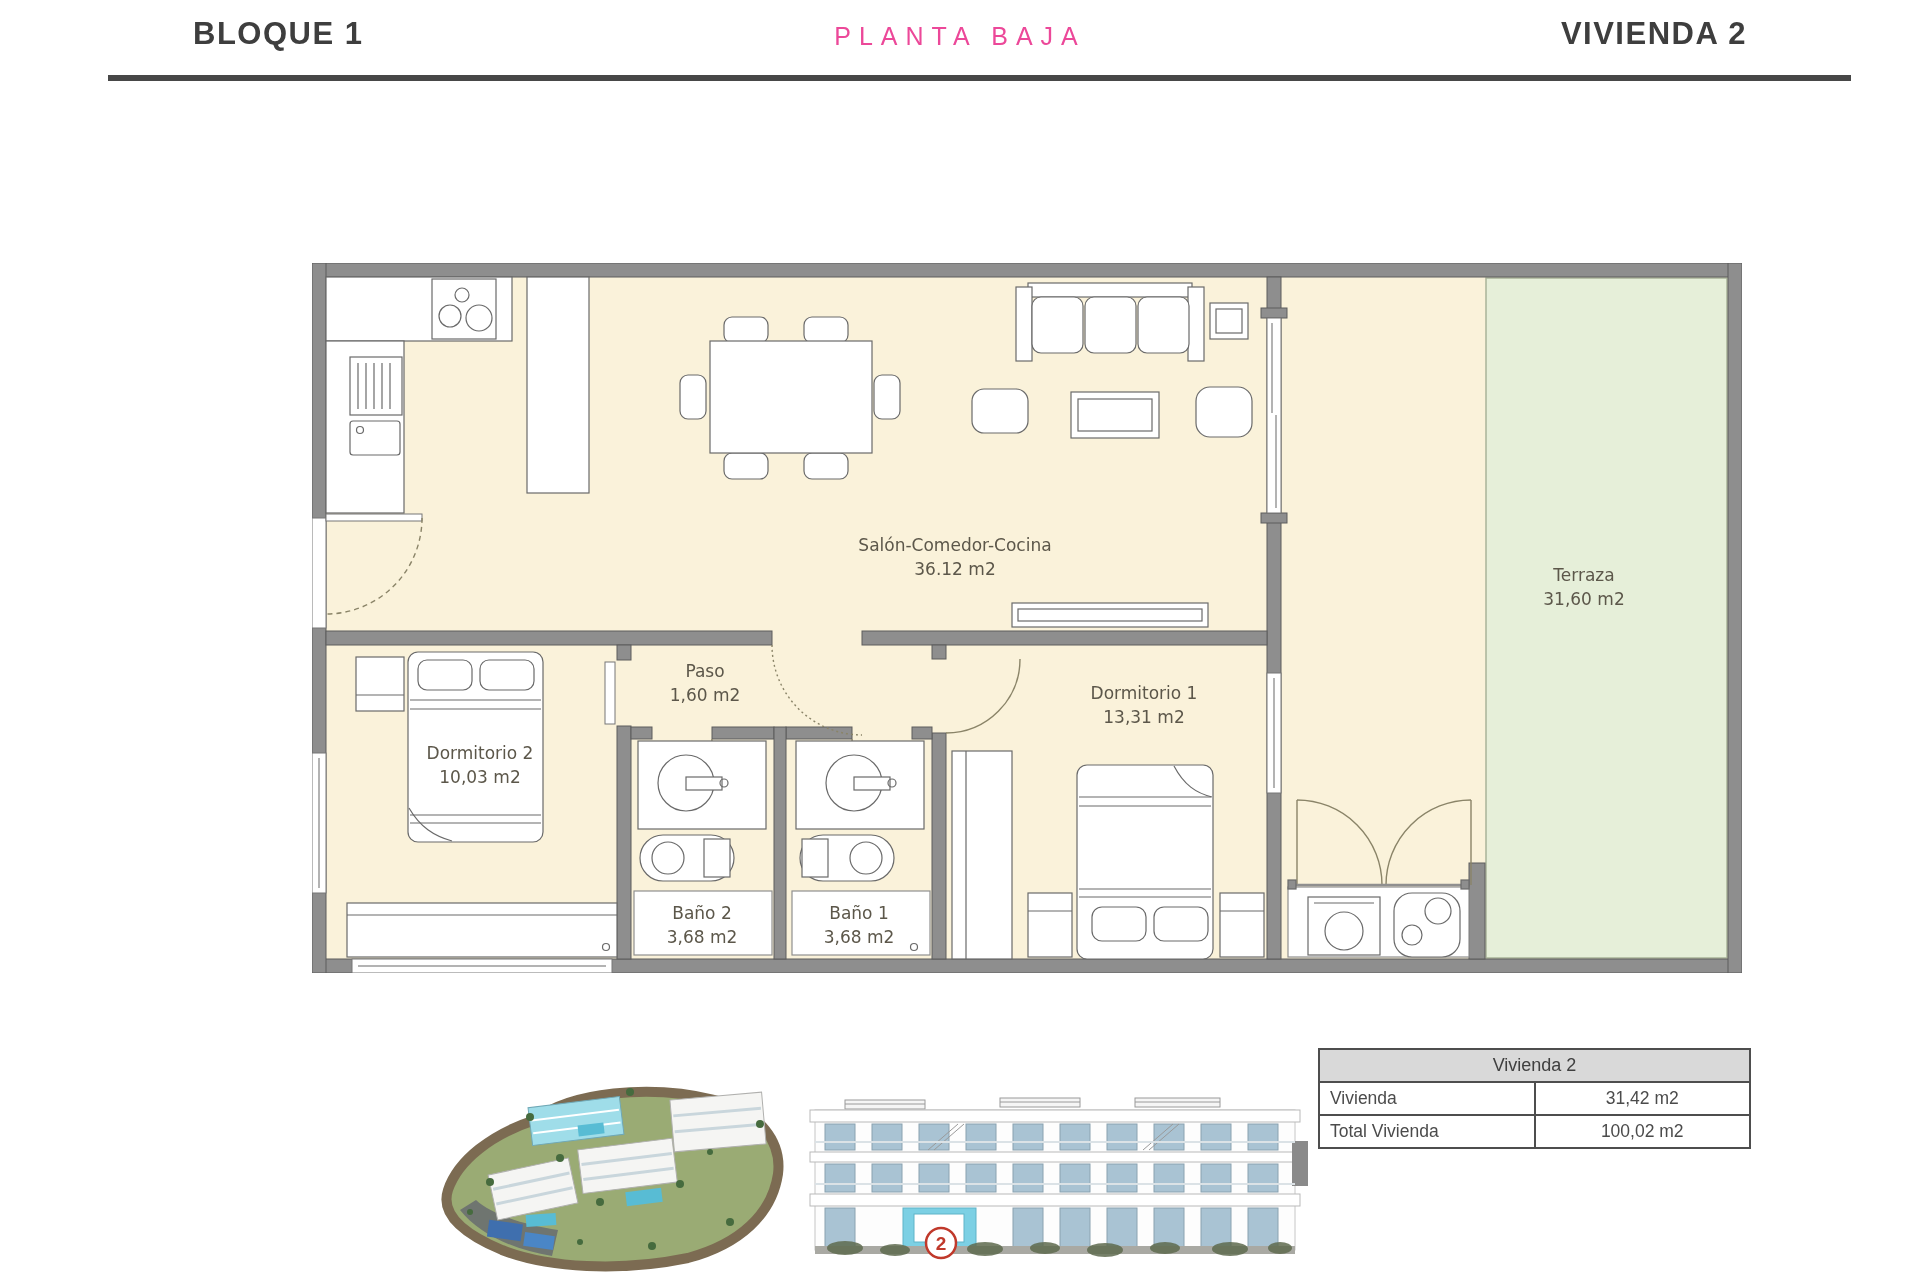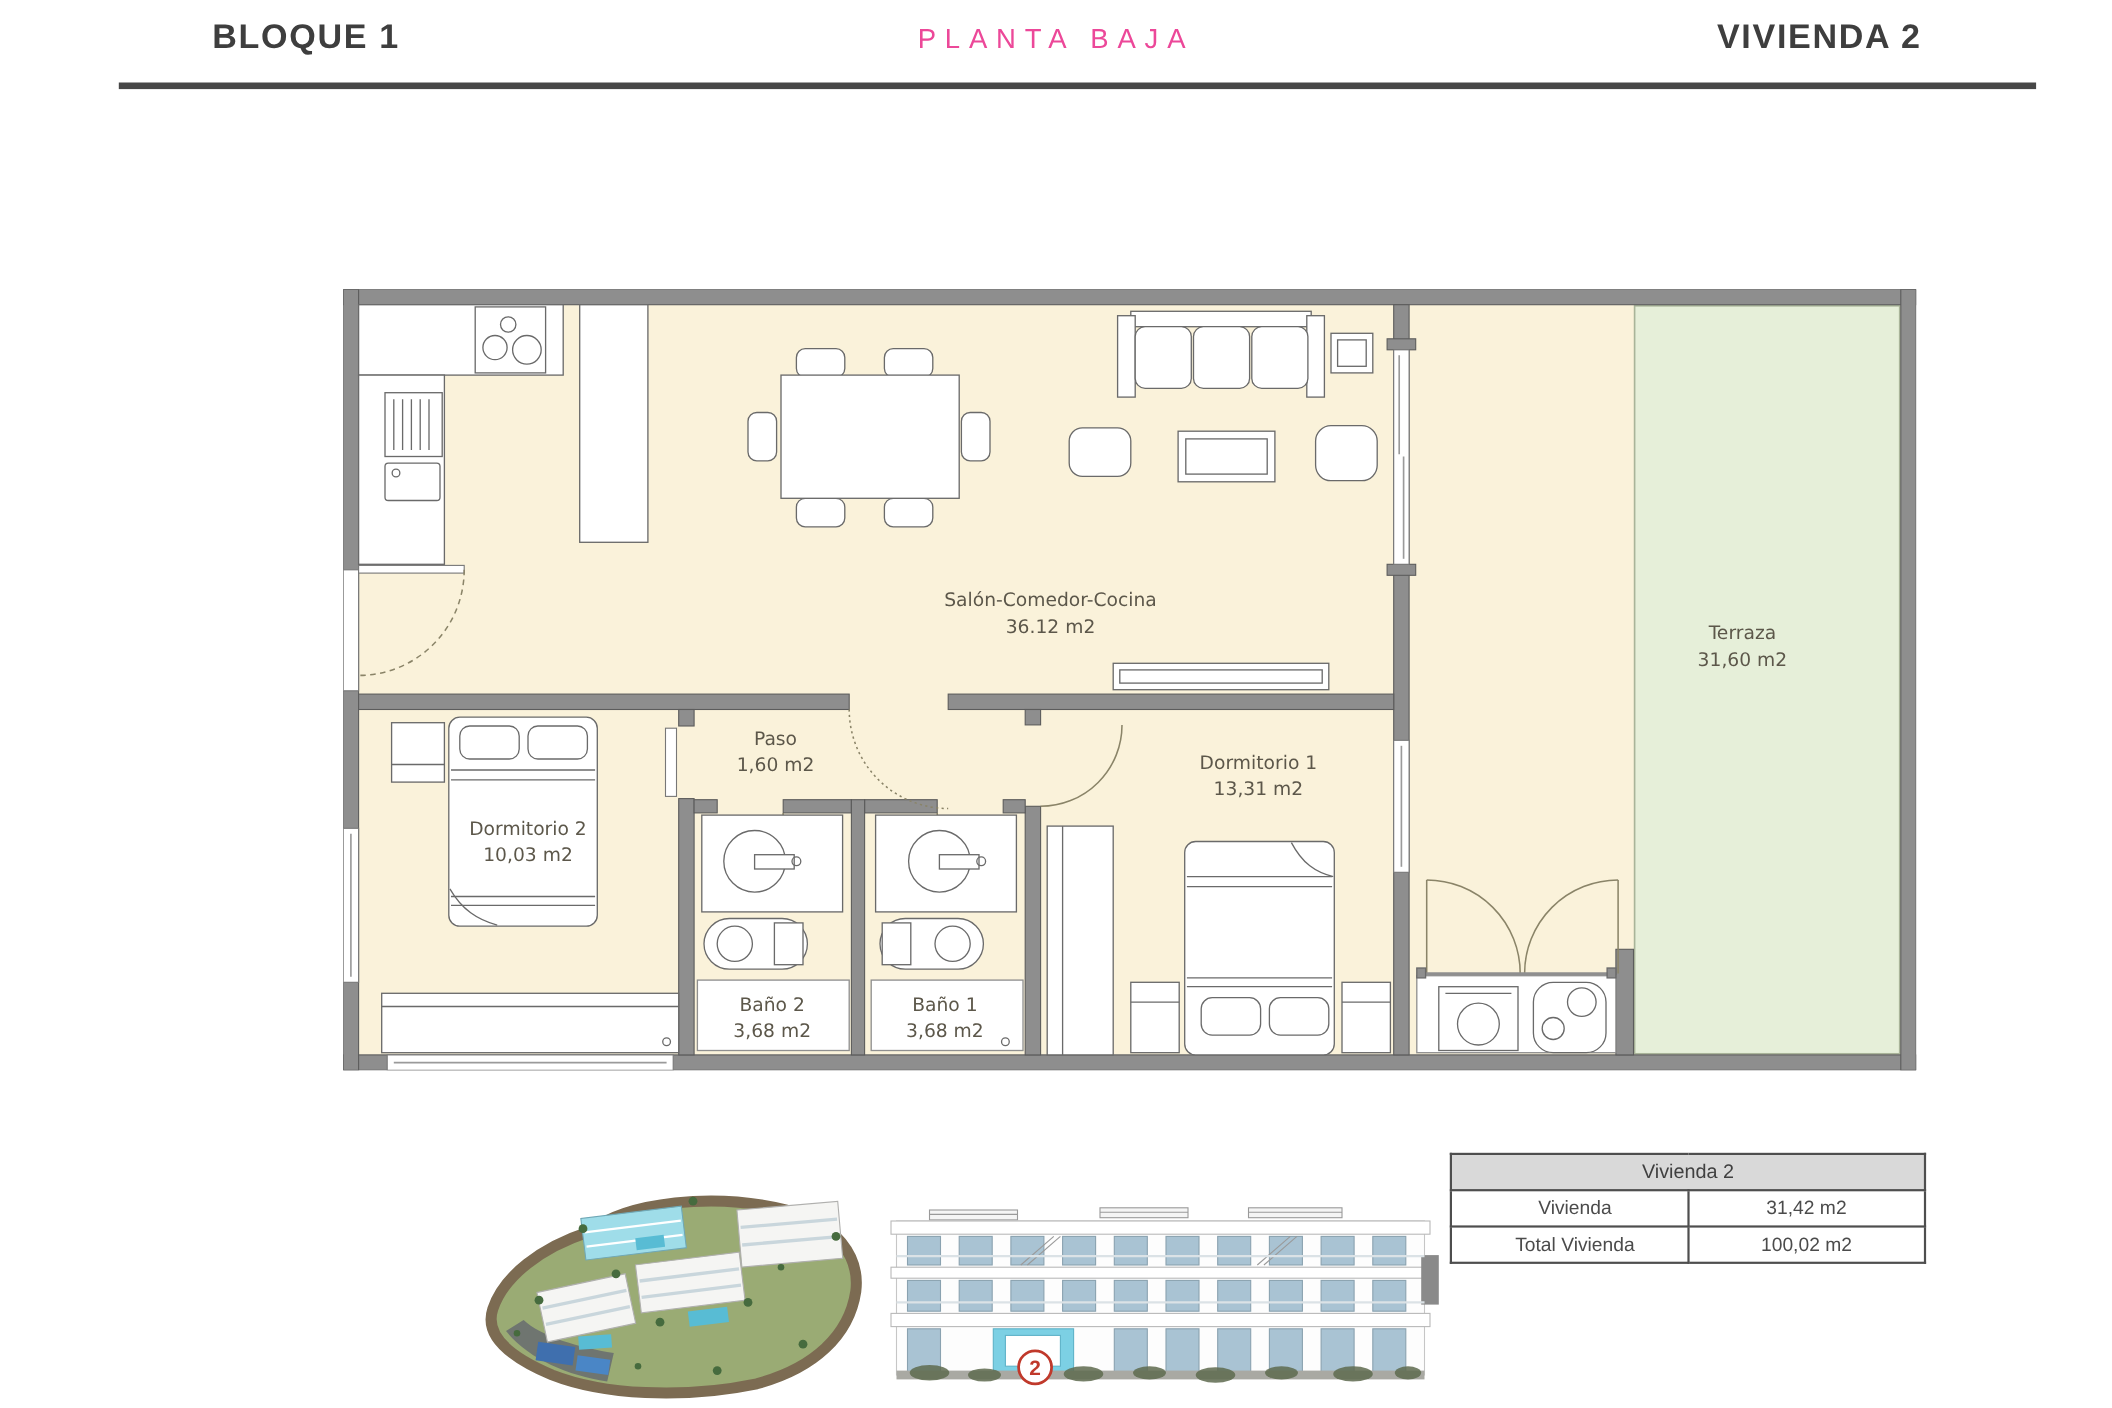--- a/index.html
+++ b/index.html
@@ -12,21 +12,21 @@
               letter-spacing:8px;color:#ec4899;}
   .hdr-right{right:173px;top:16px;font-size:31px;font-weight:700;letter-spacing:1.5px;color:#3e3e3e;}
   .hdr-rule{left:108px;top:75px;width:1743px;height:6px;background:#474747;}
   
   .plan-label{font-family:"DejaVu Sans","Liberation Sans",sans-serif;font-size:17px;fill:#5c574a;}
   
   .summary{position:absolute;left:1318px;top:1048px;width:433px;border-collapse:collapse;
            font-size:17.5px;color:#4b4b4b;table-layout:fixed;}
   .summary th,.summary td{border:2px solid #4e4e4e;height:31px;padding:0;}
   .summary th{background:#d9d9d9;font-weight:500;font-size:18px;text-align:center;color:#404040;}
-  .summary td.lbl{padding-left:10px;text-align:center;width:51%;}
+  .summary td.lbl{padding-left:10px;text-align:left;width:51%;}
   .summary td.val{text-align:center;}
 </style>
 </head>
 <body>
 
 <div class="page">
 
   <div class="abs hdr-left">BLOQUE 1</div>
   <div class="abs hdr-center">PLANTA BAJA</div>
   <div class="abs hdr-right">VIVIENDA 2</div>

